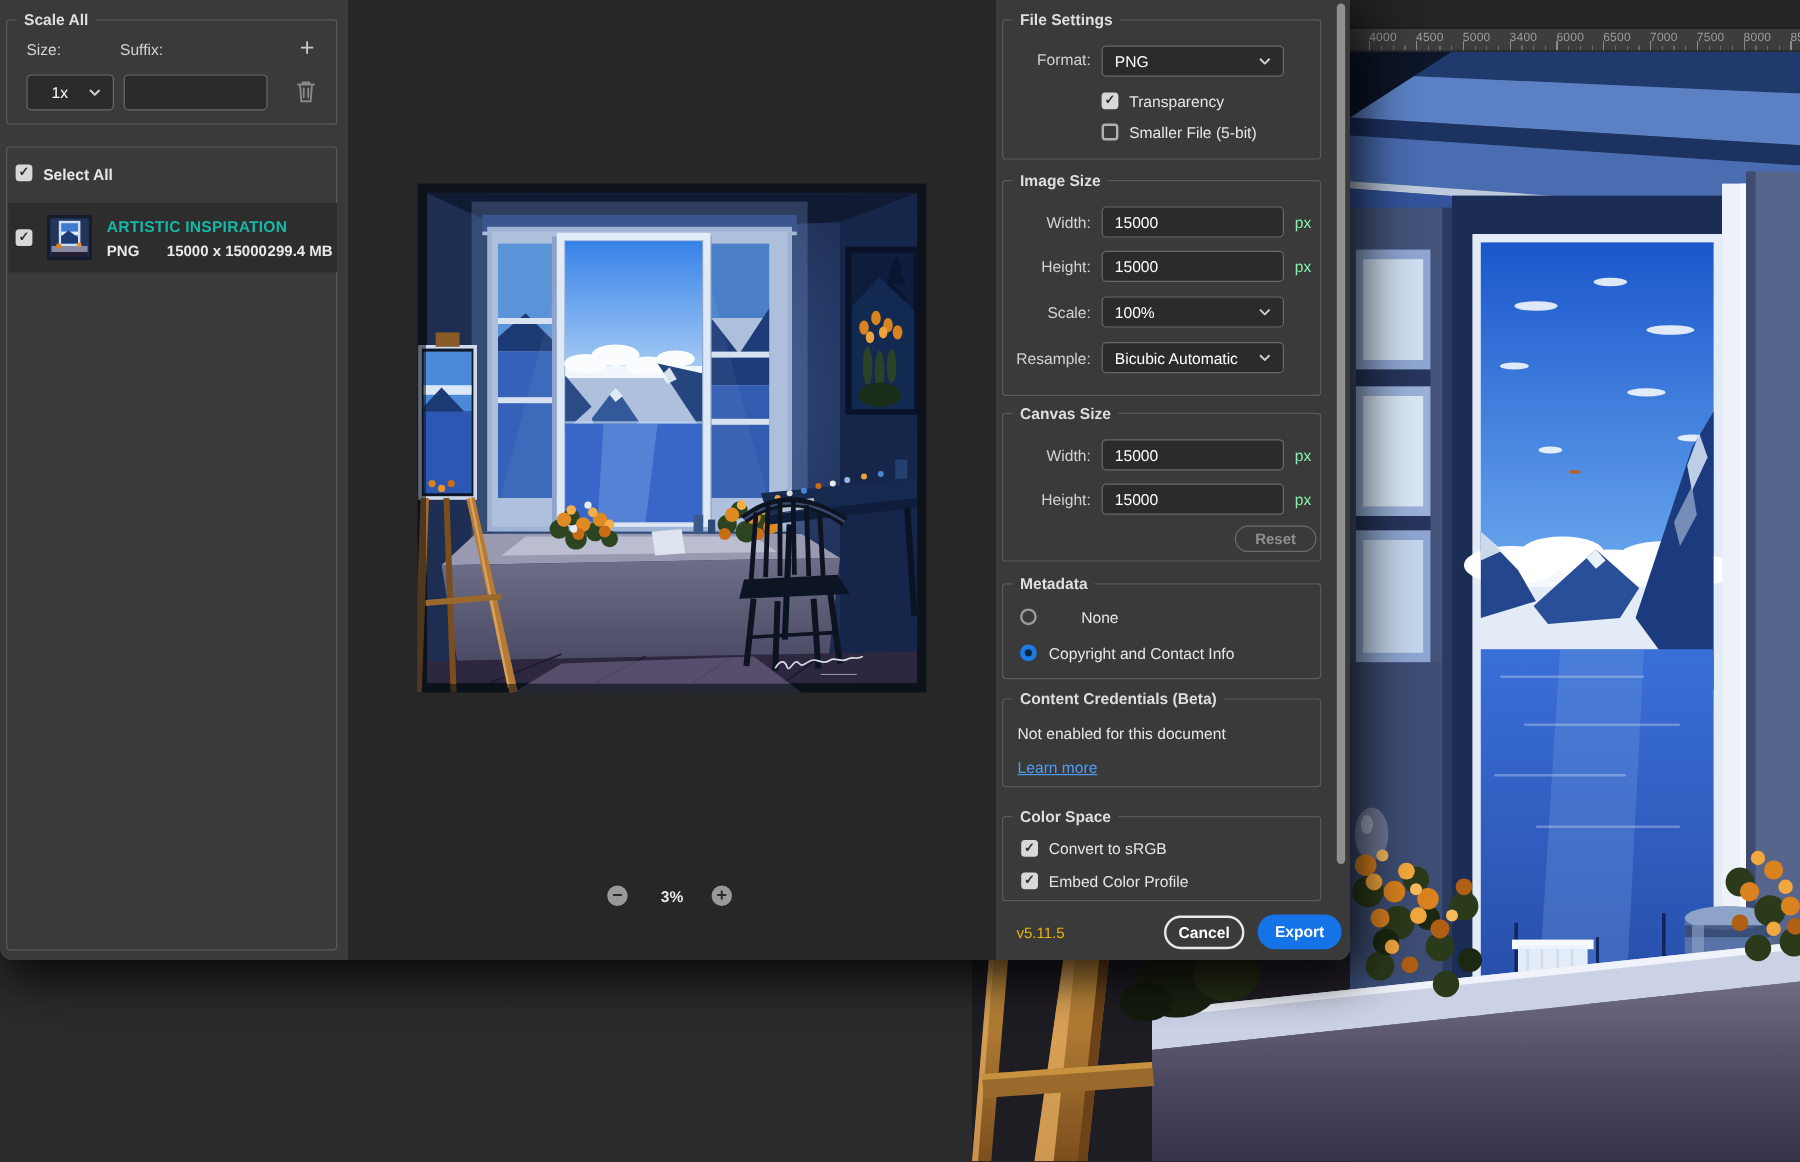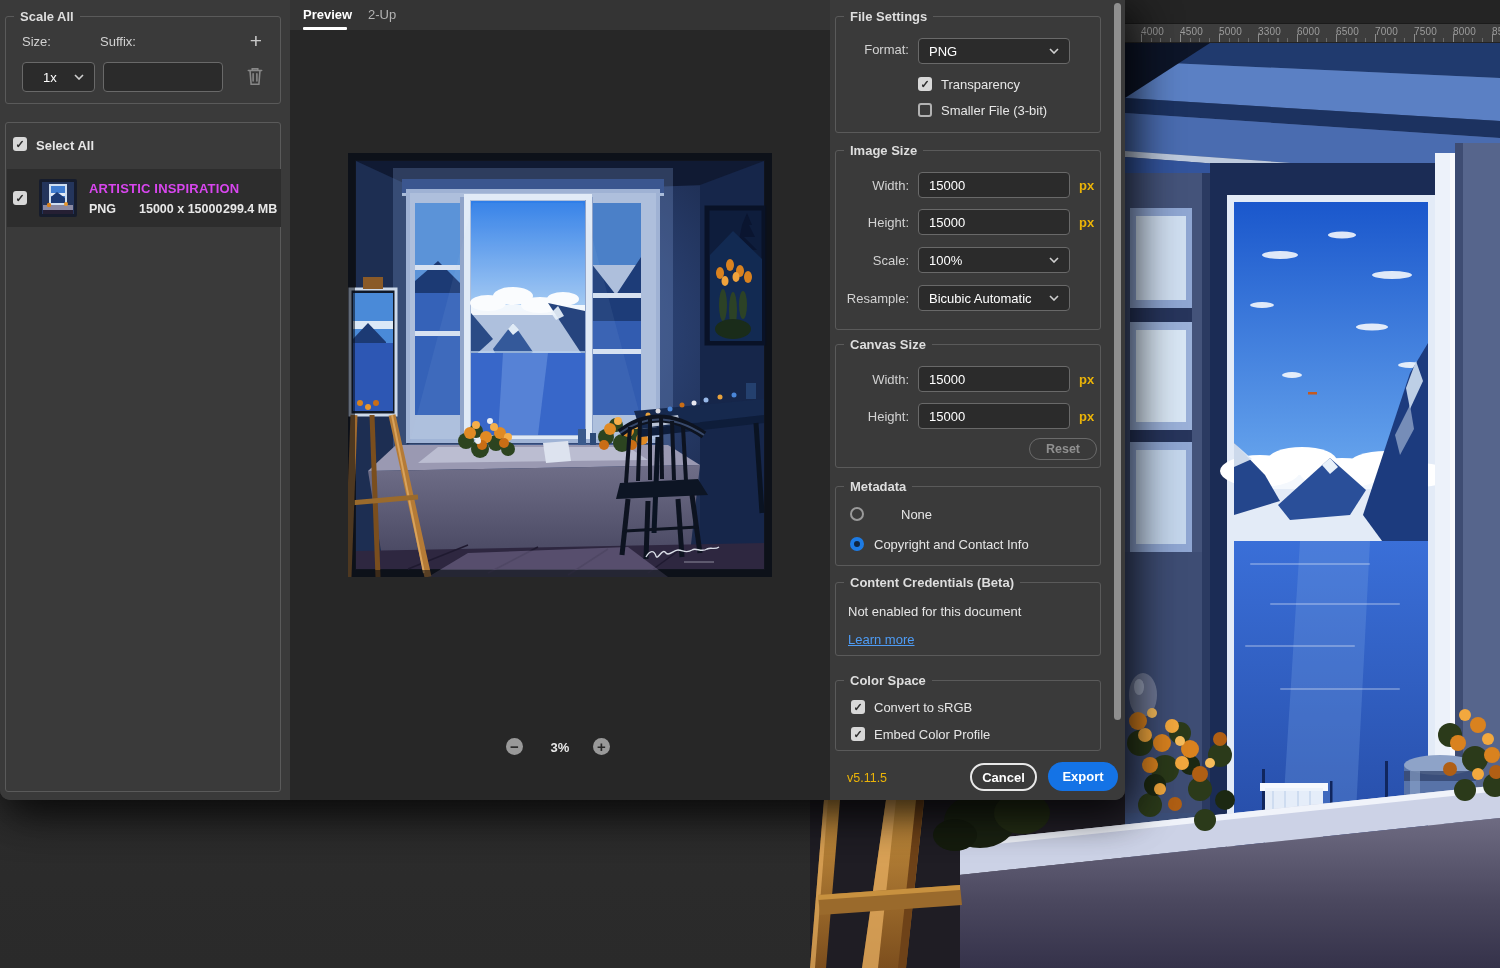--- a/index.html
+++ b/index.html
@@ -28,21 +28,21 @@
   .sidebar { position:absolute; left:0; top:0; width:290px; height:920px; background:#3a3a3a; }
   .previewcol { position:absolute; left:290px; top:0; width:540px; height:800px; background:#272727; }
   .settingscol { position:absolute; left:830px; top:0; width:295px; height:800px; background:#3a3a3a; }
 
   .group { position:absolute; border:1px solid #5a5a5a; border-radius:3px; }
   .gtitle { position:absolute; top:-8px; left:8px; background:#3a3a3a; padding:0 6px;
     font-size:13px; font-weight:600; color:#dedede; white-space:nowrap; }
 
   .lbl { position:absolute; font-size:13px; color:#d2d2d2; }
   .lbl.r { text-align:right; }
-  .unit { position:absolute; font-size:13px; font-weight:700; color:#eab308;text-align:right; }
+  .unit { position:absolute; font-size:13px; font-weight:400; color:#86efac;text-align:right; }
 
   .field { position:absolute; height:26px; background:#2b2b2b; border:1px solid #696969;
     border-radius:4px; color:#fff; font-size:13px; padding:0 10px;
     font-family:"Liberation Sans",sans-serif; }
   .dd { position:absolute; height:26px; background:#2b2b2b; border:1px solid #696969;
     border-radius:4px; display:flex; align-items:center; padding:0 10px; cursor:default; }
   .dd span { color:#fff; font-size:13px; flex:1 1 auto; }
   .dd svg { flex:0 0 auto; }
 
   .cb { position:absolute; width:14px; height:14px; border-radius:3px; background:#d8d8d8;
@@ -60,21 +60,21 @@
     display:flex; align-items:center; justify-content:center; cursor:pointer; }
   .pill.cancel { border:2px solid #e8e8e8; background:transparent; }
   .pill.export { background:#1473e6; }
   .version { position:absolute; font-size:12.5px; color:#eab308; }
 
   
   .plusbtn { position:absolute; font-size:21px; color:#c8c8c8; font-weight:400; cursor:pointer; line-height:1; }
   .trash { position:absolute; cursor:pointer; opacity:.85; }
   .itemrow { position:absolute; background:#2d2d2d; }
   .thumb { position:absolute; width:38px; height:38px; border-radius:2px; overflow:hidden; }
-  .t1 { position:absolute; font-size:13px; font-weight:600; color:#d946ef; letter-spacing:.2px; }
+  .t1 { position:absolute; font-size:13px; font-weight:600; color:#14b8a6; letter-spacing:.2px; }
   .t2 { position:absolute; font-size:12.5px; font-weight:600; color:#e8e8e8; }
 
   
   .tabbar { position:absolute; left:0; top:0; width:540px; height:30px; background:#343434; }
   .tab { position:absolute; top:7px; font-size:13px; cursor:pointer; }
   .tab.active { color:#fff; font-weight:600; }
   .tab.idle { color:#b2b2b2; }
   .tabline { position:absolute; top:27px; height:3px; background:#fff; border-radius:1px; }
   .artframe { position:absolute; left:58px; top:153px; width:424px; height:424px; }
   .zoomctl { position:absolute; width:17px; height:17px; border-radius:50%; background:#999;
@@ -297,21 +297,21 @@
           <circle cx="686" cy="729" r="7"></circle>
       </g>
     </g>
   </svg>
 
   <div class="toolbar-strip"></div>
   <div class="ruler">
     <span style="left:16px">4000</span>
     <span style="left:55px">4500</span>
     <span style="left:94px">5000</span>
-    <span style="left:133px">3300</span>
+    <span style="left:133px">3400</span>
     <span style="left:172px">6000</span>
     <span style="left:211px">6500</span>
     <span style="left:250px">7000</span>
     <span style="left:289px">7500</span>
     <span style="left:328px">8000</span>
     <span style="left:367px">8500</span>
   </div>
 
   <div class="dialog">
 
@@ -361,25 +361,20 @@
           </span>
           <span class="t1" style="left:82px; top:12px;">ARTISTIC INSPIRATION</span>
           <span class="t2" style="left:82px; top:33px;">PNG</span>
           <span class="t2" style="left:132px; top:33px;">15000 x 15000</span>
           <span class="t2" style="left:216px; top:33px;">299.4 MB</span>
         </div>
       </div>
     </div>
 
     <div class="previewcol">
-      <div class="tabbar">
-        <span class="tab active" style="left:13px;">Preview</span>
-        <span class="tab idle" style="left:78px;">2-Up</span>
-        <span class="tabline" style="left:13px; width:44px;"></span>
-      </div>
 
       <div class="artframe">
         <svg width="424" height="424" viewBox="0 0 424 424">
           <defs>
             <radialGradient id="gRoom" cx=".5" cy=".42" r=".75">
               <stop offset="0" stop-color="#35518c"></stop>
                 <stop offset="1" stop-color="#15203c"></stop>
             </radialGradient>
             <linearGradient id="gSky2" x1="0" y1="0" x2="0" y2="1">
               <stop offset="0" stop-color="#2e7de8"></stop>
@@ -608,21 +603,21 @@
           <span>PNG</span>
           <svg width="10" height="6" viewBox="0 0 10 6">
               <path d="M1 1l4 4 4-4" stroke="#cfcfcf" stroke-width="1.6" fill="none"></path>
             </svg>
         </div>
         <span class="cb" style="left:82px; top:60px;">
             <i>✓</i>
           </span>
         <span class="cblbl" style="left:105px; top:60px;">Transparency</span>
         <span class="cb off" style="left:82px; top:86px;"></span>
-        <span class="cblbl" style="left:105px; top:86px;">Smaller File (3-bit)</span>
+        <span class="cblbl" style="left:105px; top:86px;">Smaller File (5-bit)</span>
       </div>
 
       <div class="group" style="left:5px; top:150px; width:266px; height:180px;">
         <span class="gtitle">Image Size</span>
         <span class="lbl r" style="left:0; top:27px; width:73px;">Width:</span>
         <input class="field" style="left: 82px; top: 21px; width: 152px;" value="15000">
         <span class="unit" style="left:243px; top:27px;">px</span>
         <span class="lbl r" style="left:0; top:64px; width:73px;">Height:</span>
         <input class="field" style="left: 82px; top: 58px; width: 152px;" value="15000">
         <span class="unit" style="left:243px; top:64px;">px</span>

